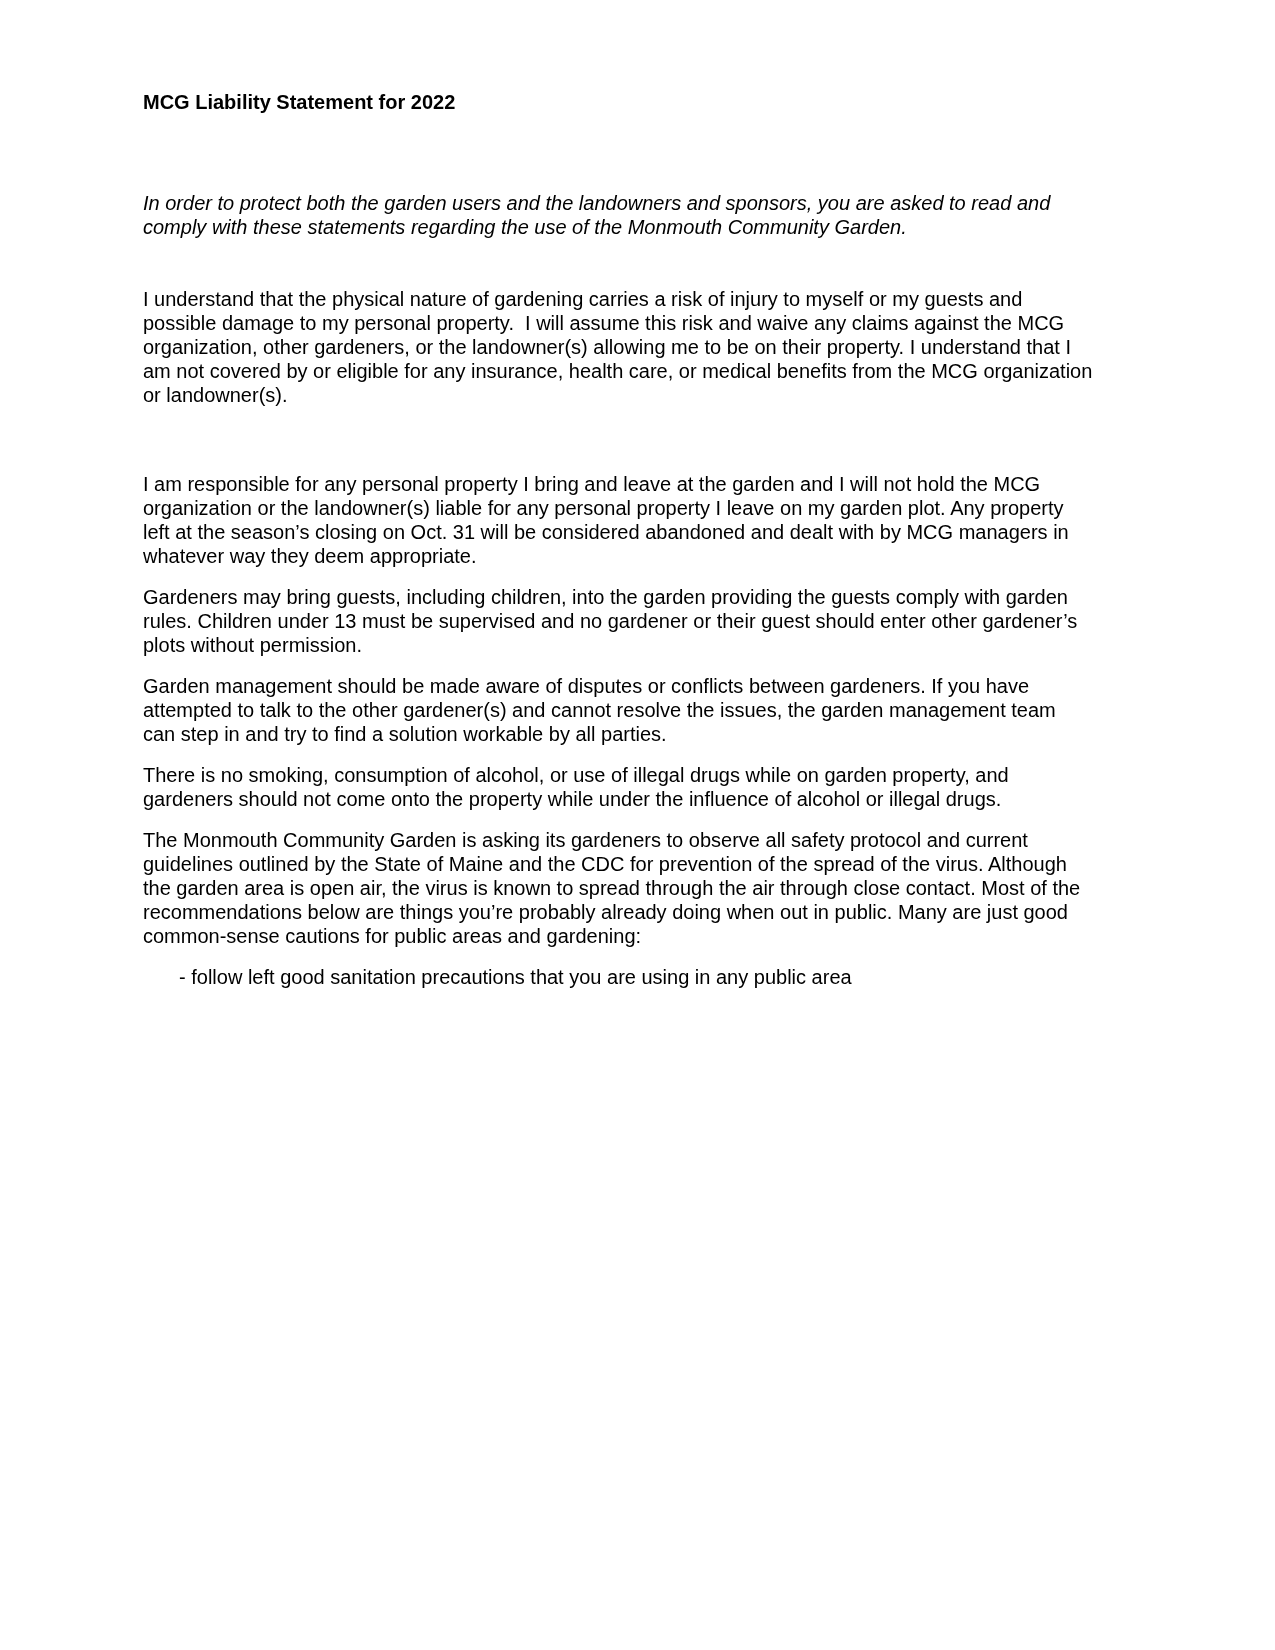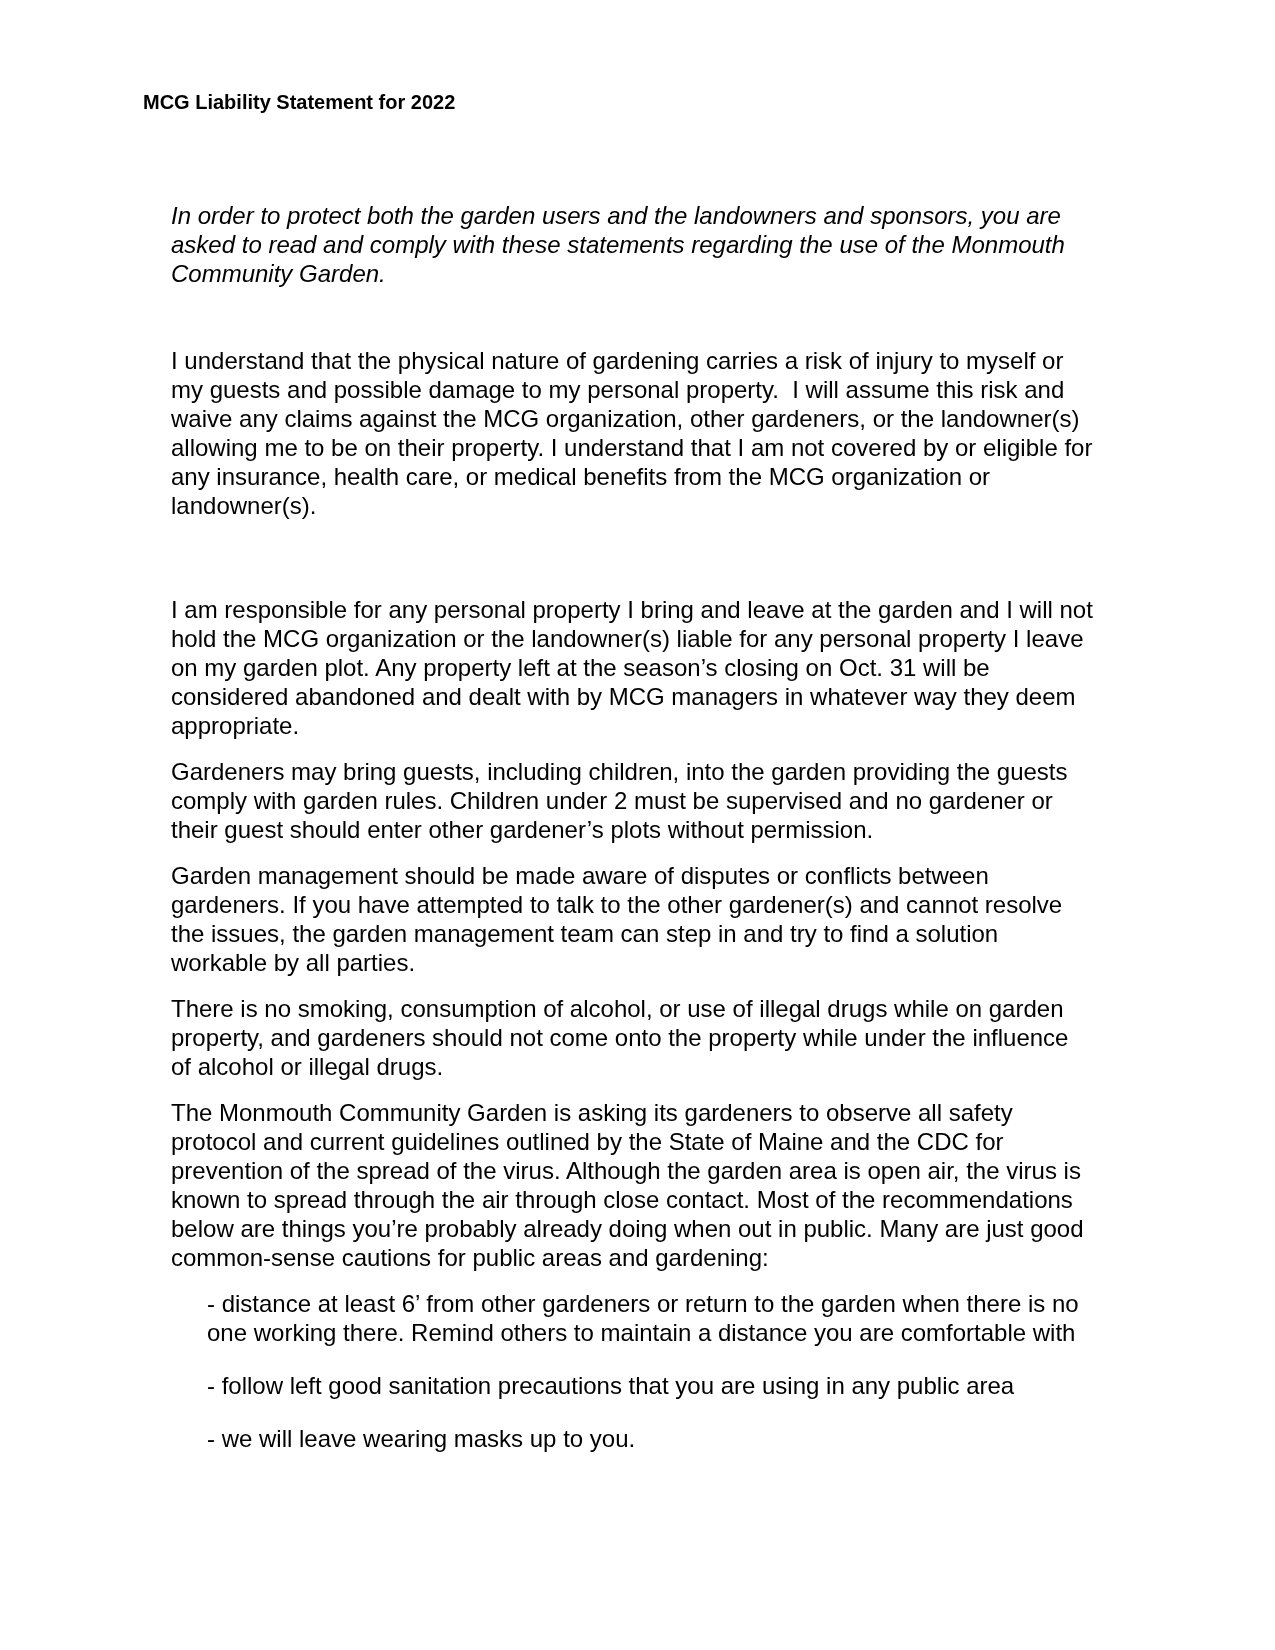--- a/index.html
+++ b/index.html
@@ -19,25 +19,24 @@
   .content {
     width: 950px;
   }
   .doc-title {
     font-size: 20px;
     font-weight: bold;
     line-height: 29px;
     margin-bottom: 26px;
   }
   .para {
-    font-size: 24px;
-    line-height: 29px;
+    font-size: 20px;
+    line-height: 24px;
     margin-bottom: 17px;
     white-space: pre-wrap;
-    margin-left: 28px;
   }
   .block { display: block; }
   .italic { font-style: italic; }
   .pandemic-heading {
     font-size: 22px;
     font-weight: normal;
     line-height: 30px;
     margin-top: 10px;
     margin-bottom: 24px;
     white-space: pre-wrap;
@@ -66,29 +65,27 @@
     <h1 class="doc-title">MCG Liability Statement for 2022</h1>
 
     <p class="para">
       <span class="block italic">In order to protect both the garden users and the landowners and sponsors, you are asked to read and comply with these statements regarding the use of the Monmouth Community Garden.</span>
       <span class="block">I understand that the physical nature of gardening carries a risk of injury to myself or my guests and possible damage to my personal property.  I will assume this risk and waive any claims against the MCG organization, other gardeners, or the landowner(s) allowing me to be on their property. I understand that I am not covered by or eligible for any insurance, health care, or medical benefits from the MCG organization or landowner(s).</span>
     </p>
 
     <p class="para">I am responsible for any personal property I bring and leave at the garden and I will not hold the MCG organization or the landowner(s) liable for any personal property I leave on my garden plot. Any property left at the season’s closing on Oct. 31 will be considered abandoned and dealt with by MCG managers in whatever way they deem appropriate.</p>
 
 
-    <p class="para">Gardeners may bring guests, including children, into the garden providing the guests comply with garden rules. Children under 2 must be supervised and no gardener or their guest should enter other gardener’s plots without permission.</p>
+    <p class="para">Gardeners may bring guests, including children, into the garden providing the guests comply with garden rules. Children under 13 must be supervised and no gardener or their guest should enter other gardener’s plots without permission.</p>
 
     <p class="para">Garden management should be made aware of disputes or conflicts between gardeners. If you have attempted to talk to the other gardener(s) and cannot resolve the issues, the garden management team can step in and try to find a solution workable by all parties.</p>
 
     <p class="para">There is no smoking, consumption of alcohol, or use of illegal drugs while on garden property, and gardeners should not come onto the property while under the influence of alcohol or illegal drugs.</p>
 
 
     <p class="para">The Monmouth Community Garden is asking its gardeners to observe all safety protocol and current guidelines outlined by the State of Maine and the CDC for prevention of the spread of the virus. Although the garden area is open air, the virus is known to spread through the air through close contact. Most of the recommendations below are things you’re probably already doing when out in public. Many are just good common-sense cautions for public areas and gardening:</p>
 
     <div class="bullet-list">
-      <p class="para">- distance at least 6’ from other gardeners or return to the garden when there is no one working there. Remind others to maintain a distance you are comfortable with</p>
       <p class="para">- follow left good sanitation precautions that you are using in any public area</p>
-      <p class="para">- we will leave wearing masks up to you.</p>
     </div>
 
   </div>
 </div>
 
 </body></html>

